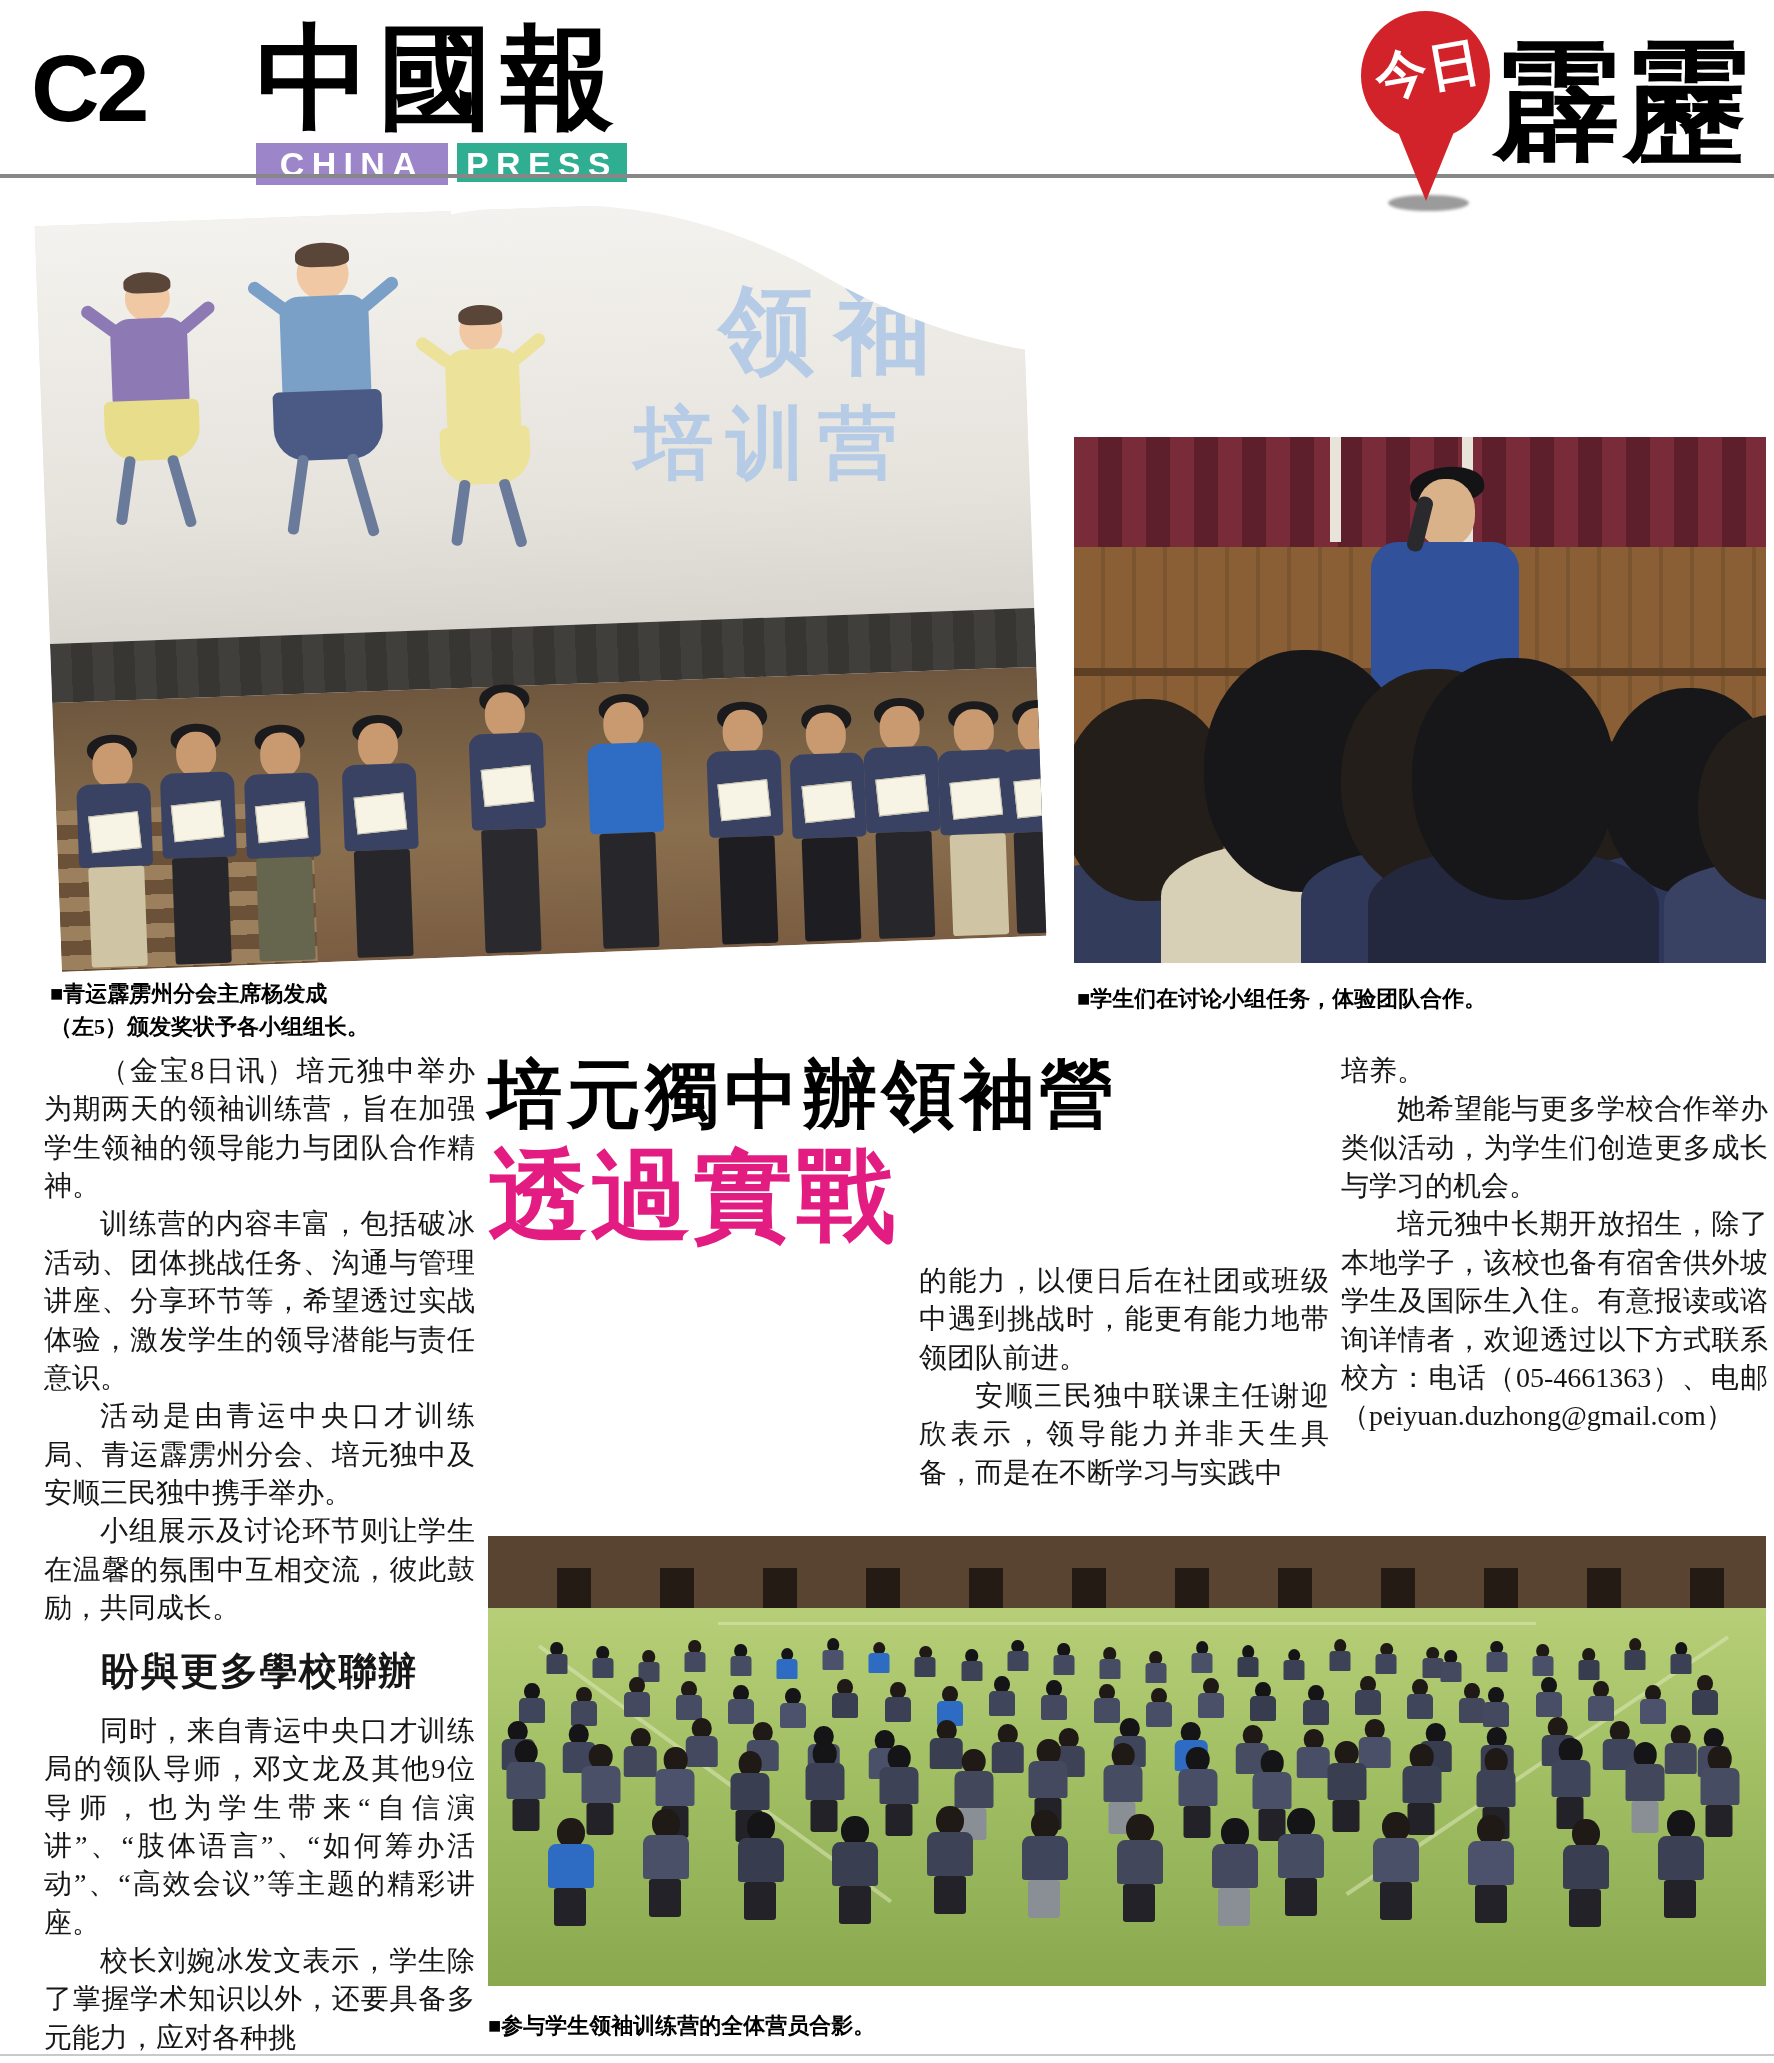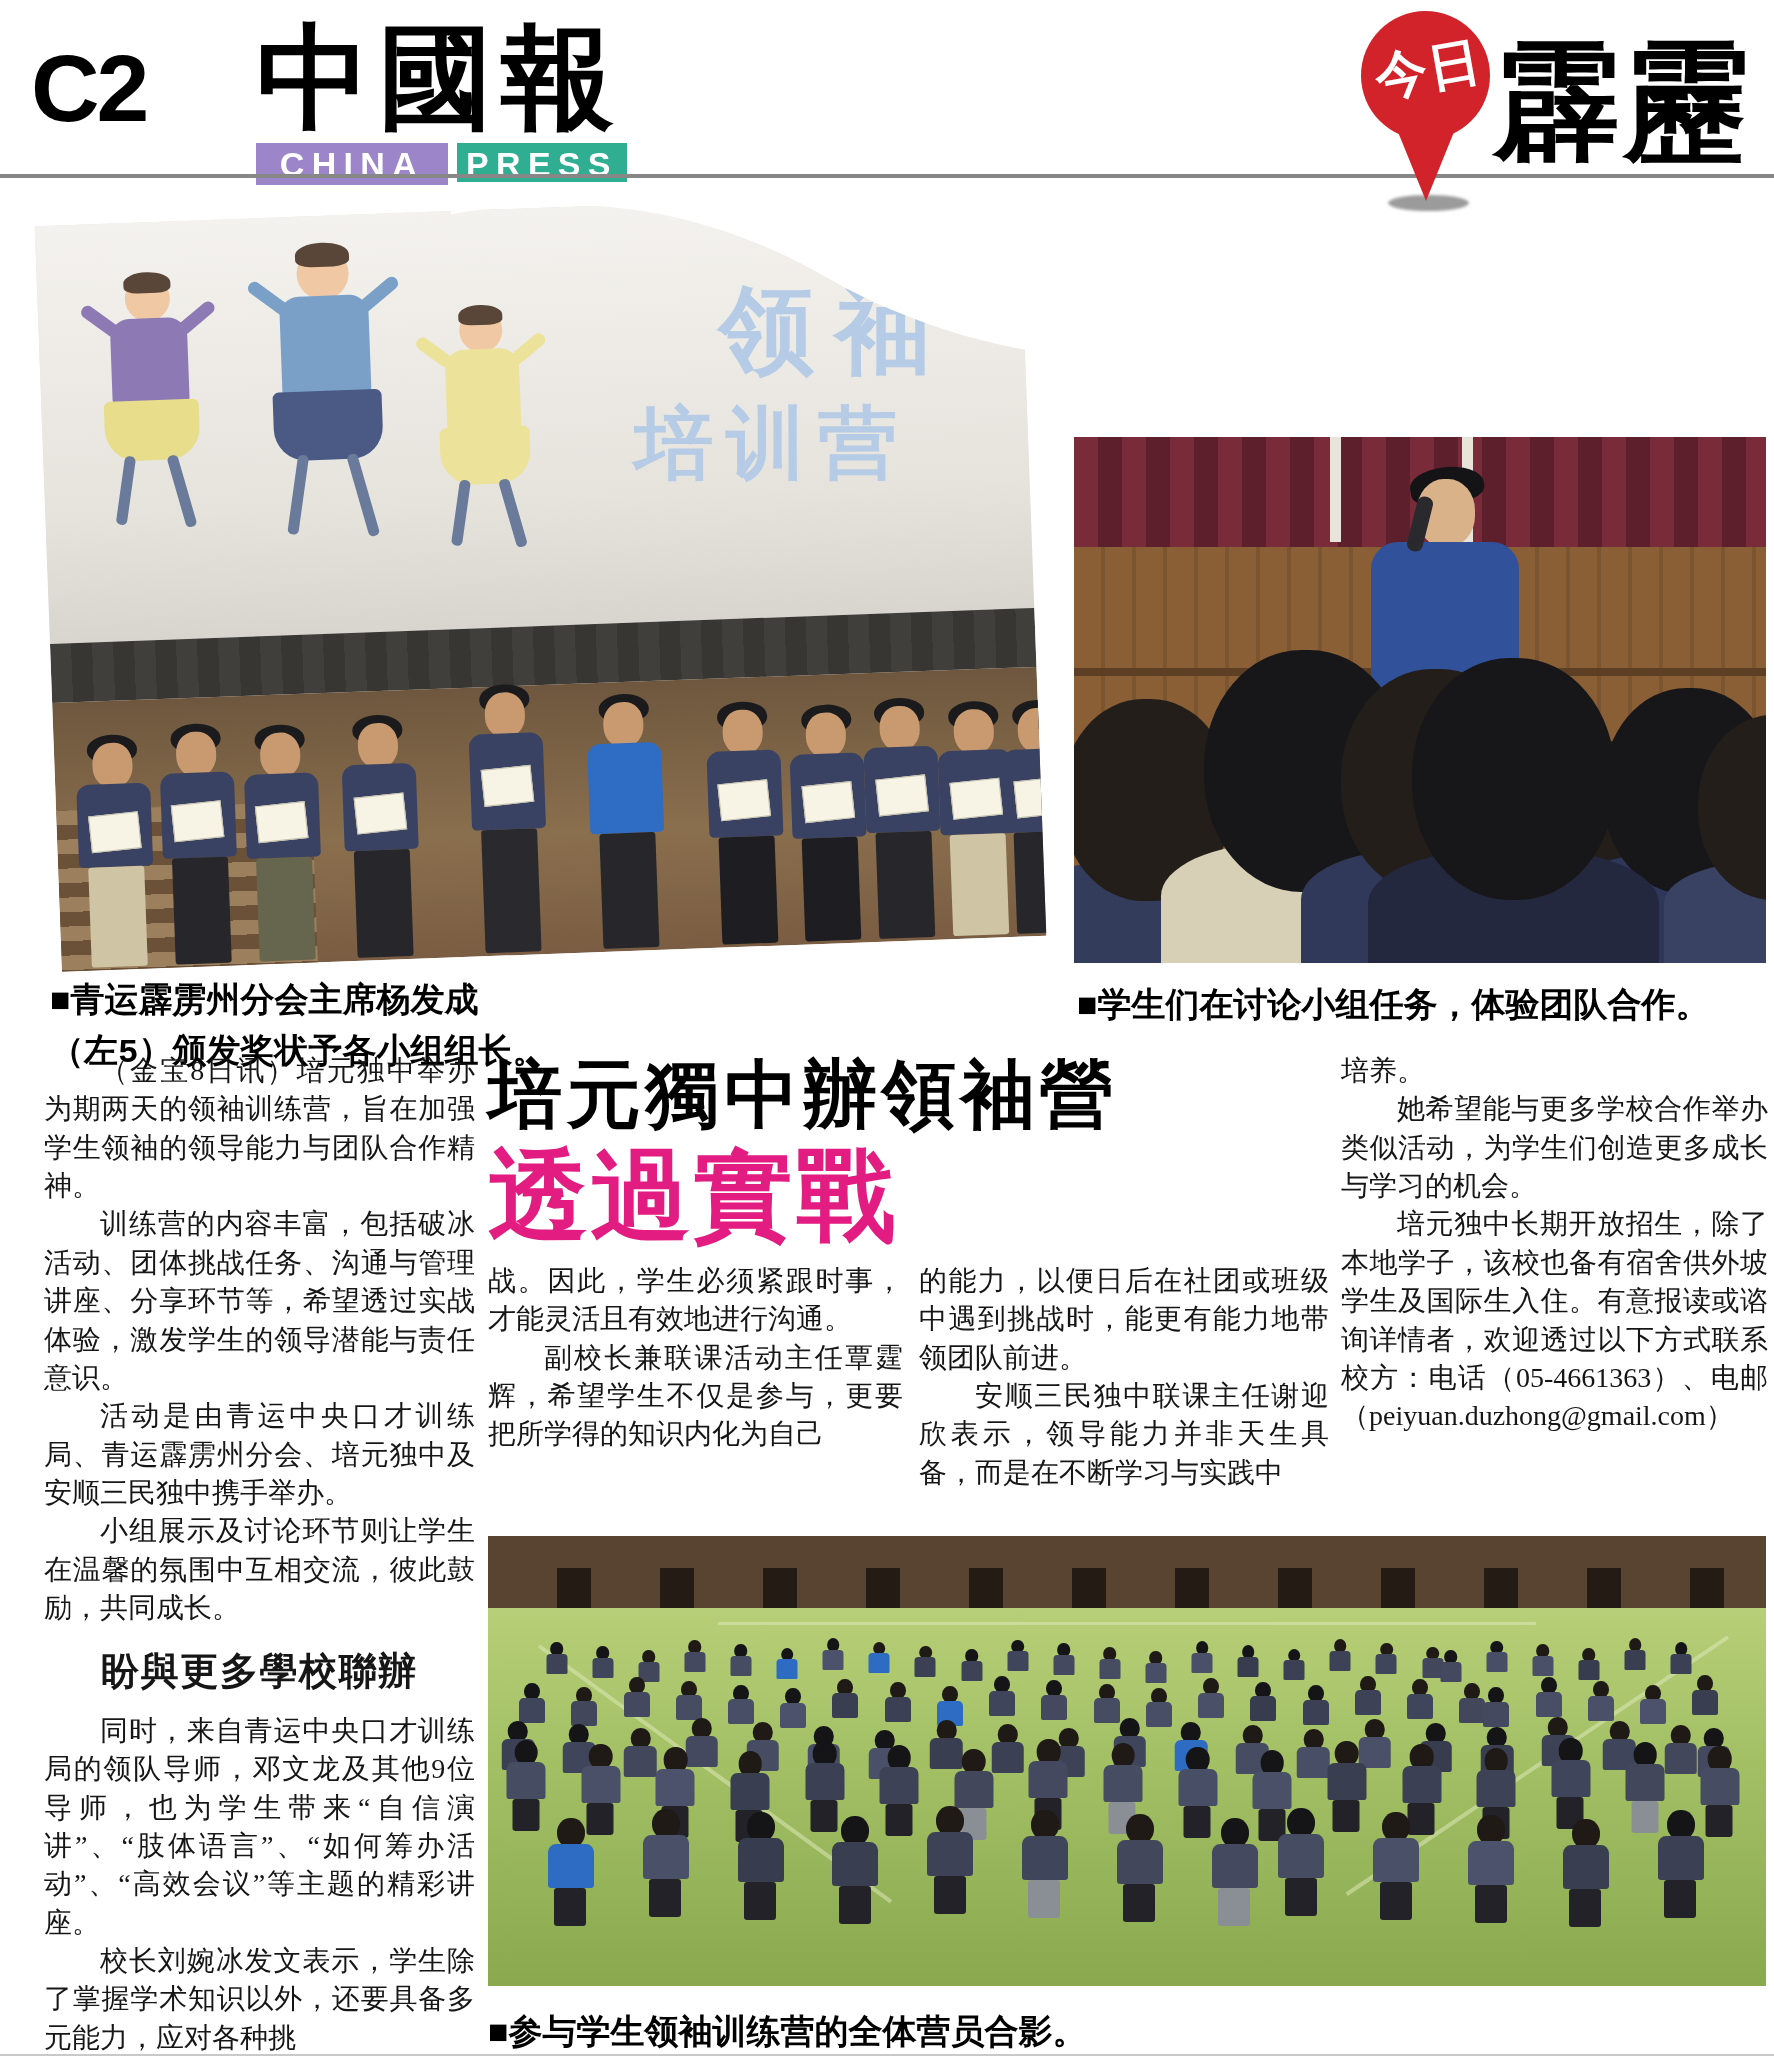--- a/index.html
+++ b/index.html
@@ -71,22 +71,22 @@
           background:repeating-linear-gradient(90deg,transparent 0 69px,#241c14 69px 103px);}
   .p3-floor{position:absolute;left:0;top:16%;width:100%;height:84%;
           background:linear-gradient(180deg,#b7cf78 0%,#a3c065 40%,#8aa94e 100%);}
   .p3-line{position:absolute;background:#dce8b8;opacity:.55;}
   .p3-crowd{position:absolute;left:0;top:0;width:100%;height:100%;}
 
   
   .swoosh{position:absolute;left:451px;top:182px;width:919px;height:266px;z-index:3;pointer-events:none;}
 
   
-  .caption{position:absolute;font-family:Liberation Mono, monospace;font-weight:bold;
-           font-size:34px;line-height:1.5;color:#000;z-index:4;}
+  .caption{position:absolute;font-family:Liberation Serif, serif;font-weight:bold;
+           font-size:22px;line-height:1.5;color:#000;z-index:4;}
   .cap1{left:50px;top:977px;width:613px;}
   .cap2{left:1077px;top:982px;width:693px;}
   .cap3{left:488px;top:2009px;width:1129px;}
 
   
   .kicker{position:absolute;left:488px;top:1046px;font-family:"Liberation Sans",sans-serif;
           font-weight:900;font-size:74px;letter-spacing:4.8px;color:#000;z-index:4;}
   .mainline{position:absolute;left:488px;top:1130px;display:flex;align-items:flex-end;z-index:4;
           font-family:"Liberation Sans",sans-serif;font-weight:900;font-size:100px;letter-spacing:2.4px;}
   .hl-pink{color:#e31c82;}
@@ -314,24 +314,20 @@
 
   <div class="col col1" data-interactable="false">
     <p class="para" data-interactable="false">（金宝8日讯）培元独中举办为期两天的领袖训练营，旨在加强学生领袖的领导能力与团队合作精神。</p>
     <p class="para" data-interactable="false">训练营的内容丰富，包括破冰活动、团体挑战任务、沟通与管理讲座、分享环节等，希望透过实战体验，激发学生的领导潜能与责任意识。</p>
     <p class="para" data-interactable="false">活动是由青运中央口才训练局、青运霹雳州分会、培元独中及安顺三民独中携手举办。</p>
     <p class="para" data-interactable="false">小组展示及讨论环节则让学生在温馨的氛围中互相交流，彼此鼓励，共同成长。</p>
     <p class="subhead" data-interactable="false">盼與更多學校聯辦</p>
     <p class="para" data-interactable="false">同时，来自青运中央口才训练局的领队导师，邓文龙及其他9位导师，也为学生带来“自信演讲”、“肢体语言”、“如何筹办活动”、“高效会议”等主题的精彩讲座。</p>
     <p class="para" data-interactable="false">校长刘婉冰发文表示，学生除了掌握学术知识以外，还要具备多元能力，应对各种挑</p>
   </div>
-  <div class="col col2" data-interactable="false">
-    <p class="cont" data-interactable="false">战。因此，学生必须紧跟时事，才能灵活且有效地进行沟通。</p>
-    <p class="para" data-interactable="false">副校长兼联课活动主任覃霆辉，希望学生不仅是参与，更要把所学得的知识内化为自己</p>
-  </div>
   <div class="col col3" data-interactable="false">
     <p class="cont" data-interactable="false">的能力，以便日后在社团或班级中遇到挑战时，能更有能力地带领团队前进。</p>
     <p class="para" data-interactable="false">安顺三民独中联课主任谢迎欣表示，领导能力并非天生具备，而是在不断学习与实践中</p>
   </div>
   <div class="col col4" data-interactable="false">
     <p class="cont" data-interactable="false">培养。</p>
     <p class="para" data-interactable="false">她希望能与更多学校合作举办类似活动，为学生们创造更多成长与学习的机会。</p>
     <p class="para" data-interactable="false">培元独中长期开放招生，除了本地学子，该校也备有宿舍供外坡学生及国际生入住。有意报读或谘询详情者，欢迎透过以下方式联系校方：电话（05-4661363）、电邮（peiyuan.duzhong@gmail.com）</p>
   </div>
 

